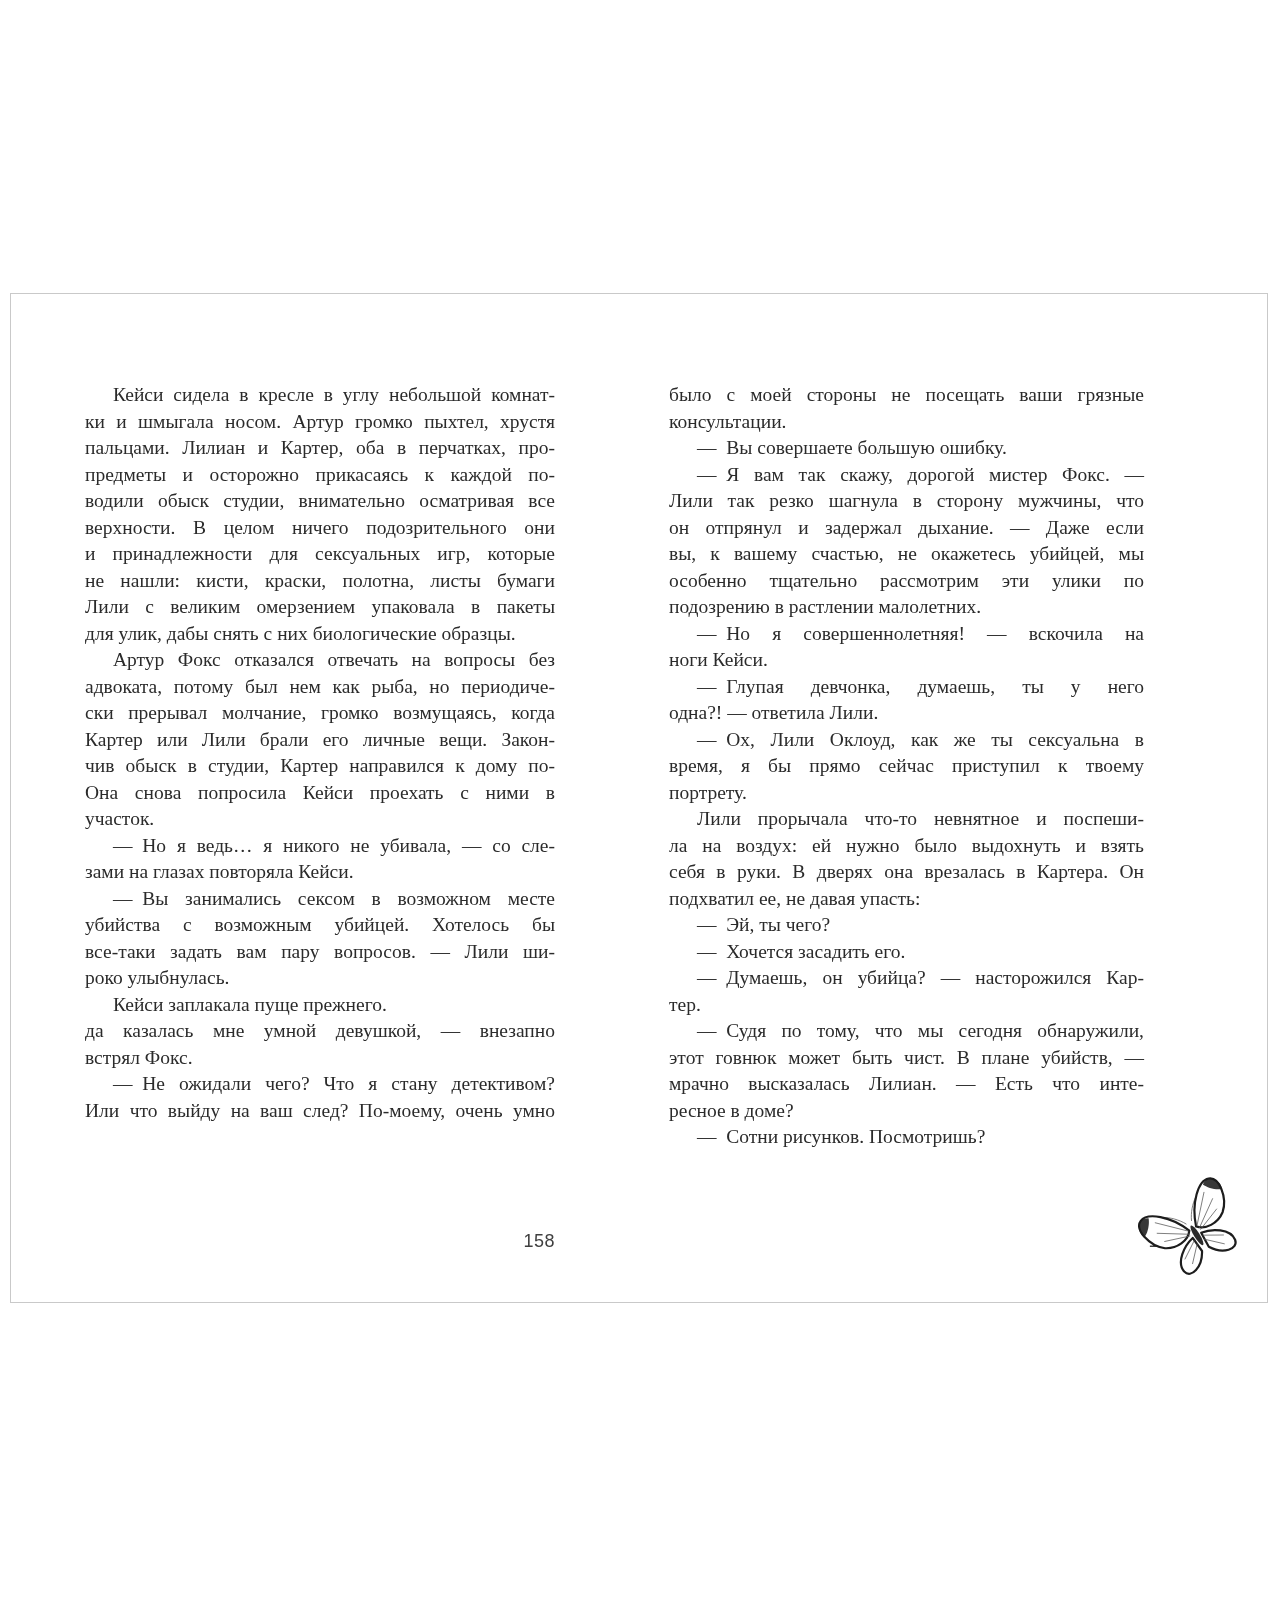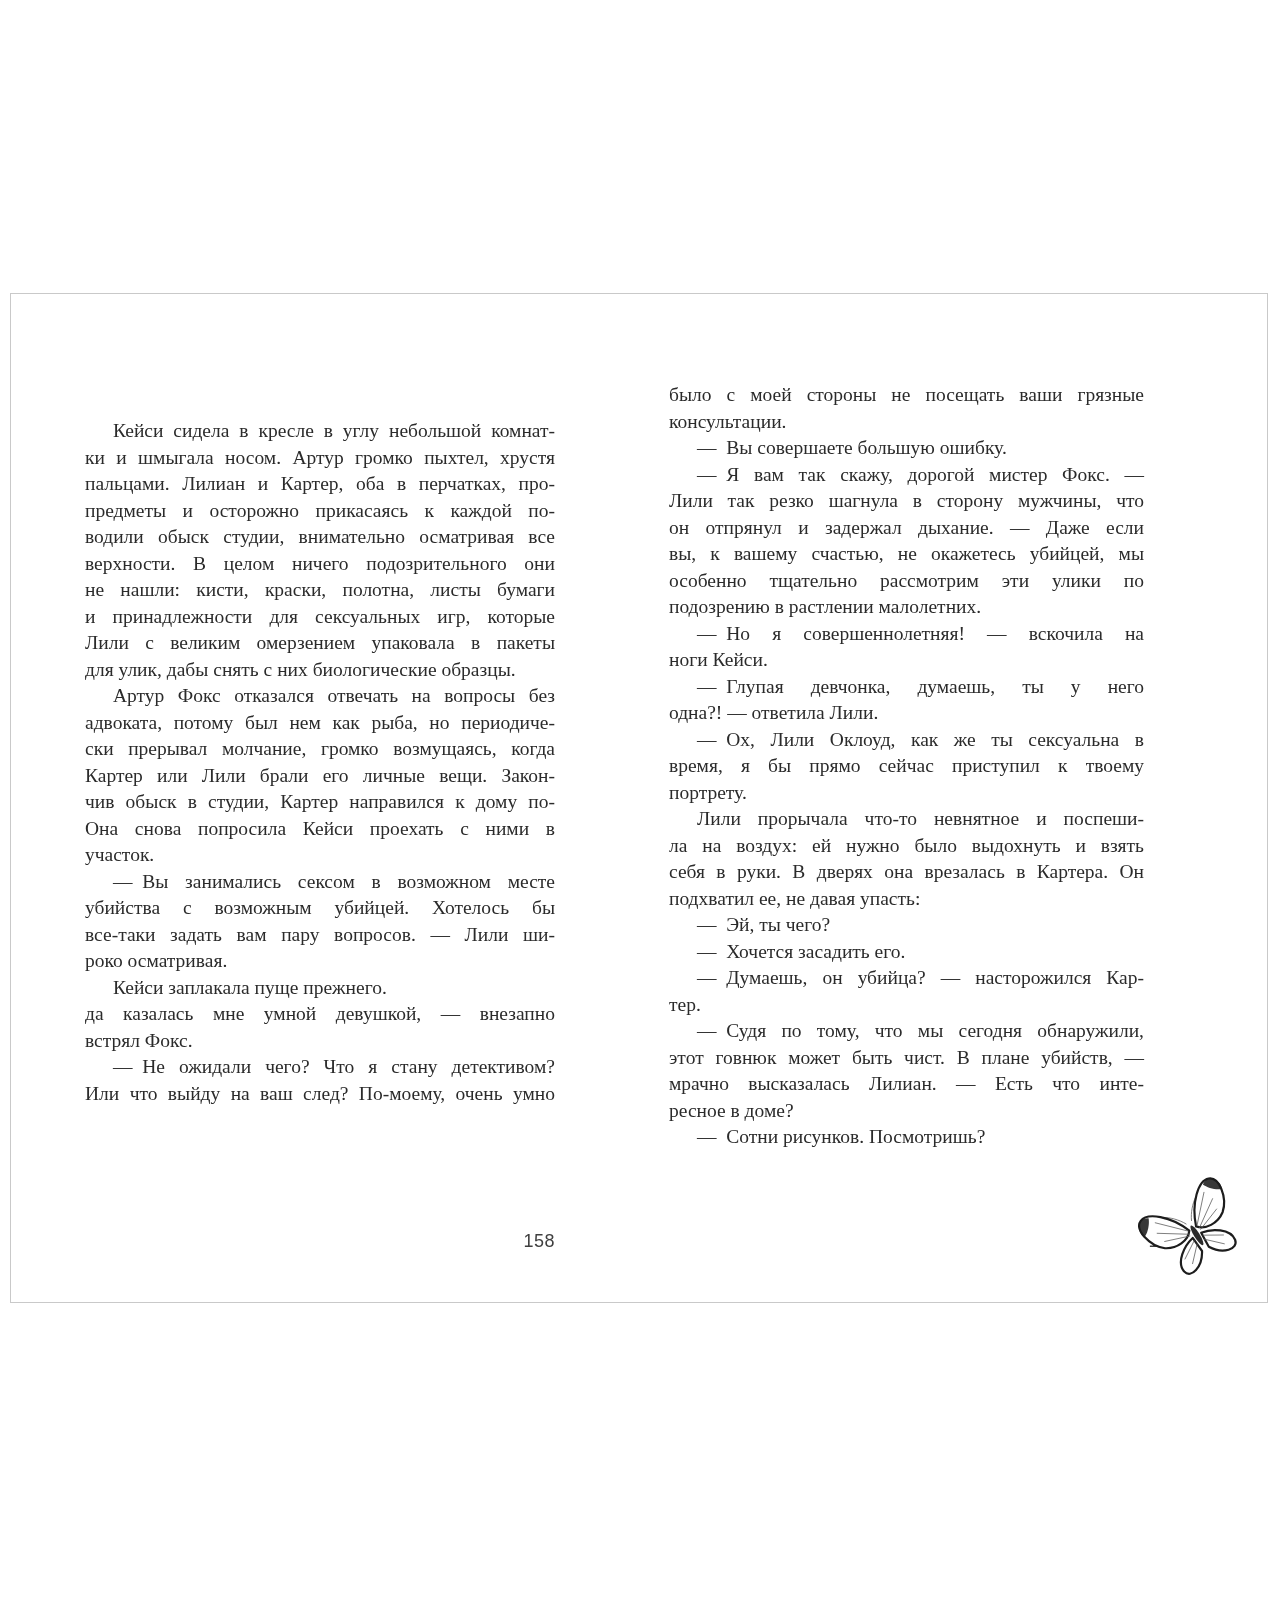--- a/index.html
+++ b/index.html
@@ -23,21 +23,21 @@
     box-sizing: border-box;
     border: 1px solid #c9c9c9;
     background: #ffffff;
   }
   .text-block {
     position: absolute;
     color: #2b2b2b;
     font-size: 19.5px;
     line-height: 26.5px;
   }
-  #text-left  { left: 85px;  top: 382px; width: 470px; margin-top: 36px; }
+  #text-left  { left: 85px;  top: 382px; width: 470px; }
   #text-right { left: 669px; top: 382px; width: 475px; }
   .para { margin: 0; }
   .line { min-height: 26.5px; }
   .line.j {
     text-align: justify;
     text-align-last: justify;
   }
   .line.ind { text-indent: 28px; }
   .page-number {
     position: absolute;
@@ -67,39 +67,43 @@
 <div class="frame"></div>
 
 <div id="text-left" class="text-block">
     <div class="para">
       <div class="line j ind">Кейси сидела в кресле в углу небольшой комнат-</div>
       <div class="line j">ки и шмыгала носом. Артур громко пыхтел, хрустя</div>
       <div class="line j">пальцами. Лилиан и Картер, оба в перчатках, про-</div>
       <div class="line j">предметы и осторожно прикасаясь к каждой по-</div>
       <div class="line j">водили обыск студии, внимательно осматривая все</div>
       <div class="line j">верхности. В целом ничего подозрительного они</div>
+      <div class="line j">и принадлежности для сексуальных игр, которые</div>
       <div class="line j">не нашли: кисти, краски, полотна, листы бумаги</div>
-      <div class="line j">и принадлежности для сексуальных игр, которые</div>
       <div class="line j">Лили с великим омерзением упаковала в пакеты</div>
       <div class="line">для улик, дабы снять с них биологические образцы.</div>
     </div>
     <div class="para">
       <div class="line j ind">Артур Фокс отказался отвечать на вопросы без</div>
       <div class="line j">адвоката, потому был нем как рыба, но периодиче-</div>
       <div class="line j">ски прерывал молчание, громко возмущаясь, когда</div>
       <div class="line j">Картер или Лили брали его личные вещи. Закон-</div>
       <div class="line j">чив обыск в студии, Картер направился к дому по-</div>
       <div class="line j">Она снова попросила Кейси проехать с ними в</div>
       <div class="line">участок.</div>
     </div>
     <div class="para">
+      <div class="line j ind">— Но я ведь… я никого не убивала, — со сле-</div>
+      <div class="line">зами на глазах повторяла Кейси.</div>
+    </div>
+    <div class="para">
       <div class="line j ind">— Вы занимались сексом в возможном месте</div>
       <div class="line j">убийства с возможным убийцей. Хотелось бы</div>
       <div class="line j">все-таки задать вам пару вопросов. — Лили ши-</div>
-      <div class="line">роко осматривая.</div>
+      <div class="line">роко улыбнулась.</div>
     </div>
     <div class="para">
       <div class="line ind">Кейси заплакала пуще прежнего.</div>
     </div>
     <div class="para">
       <div class="line j">да казалась мне умной девушкой, — внезапно</div>
       <div class="line">встрял Фокс.</div>
     </div>
     <div class="para">
       <div class="line j ind">— Не ожидали чего? Что я стану детективом?</div>

